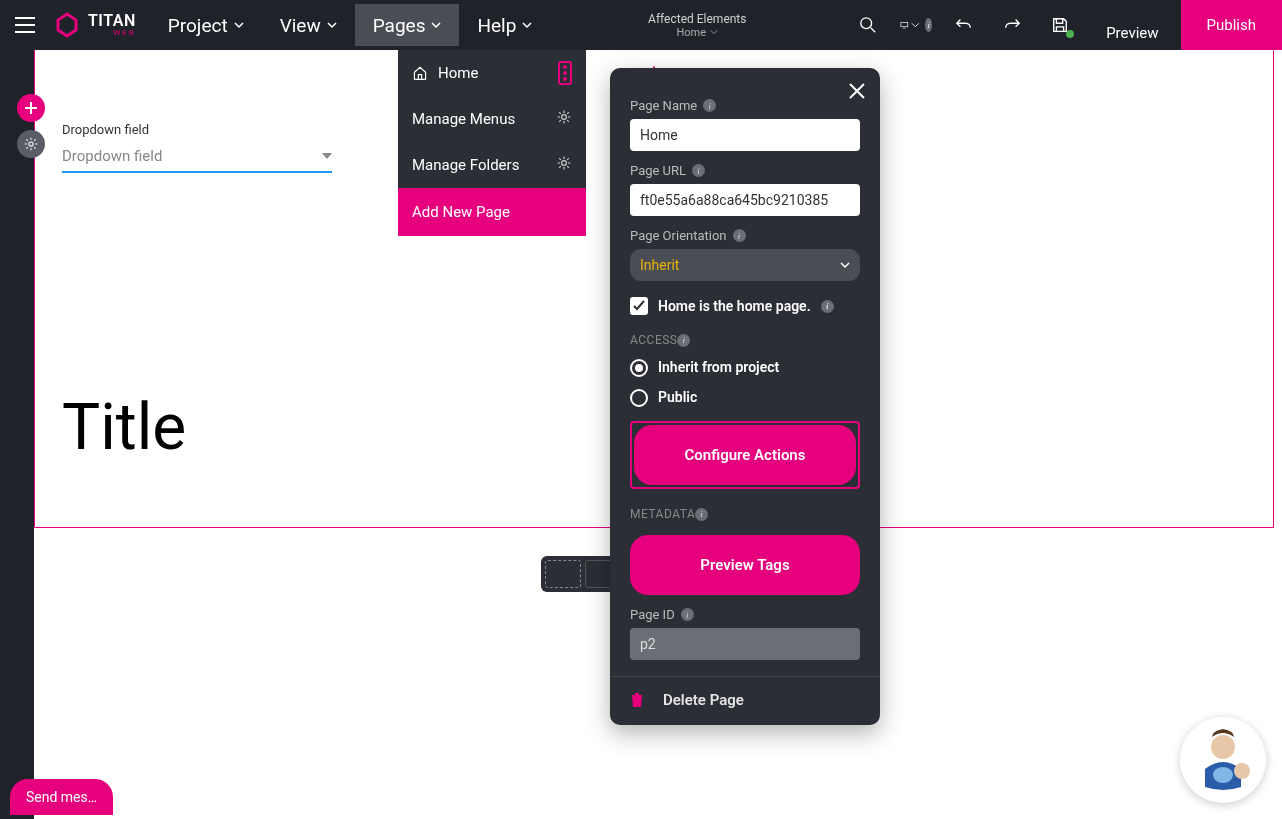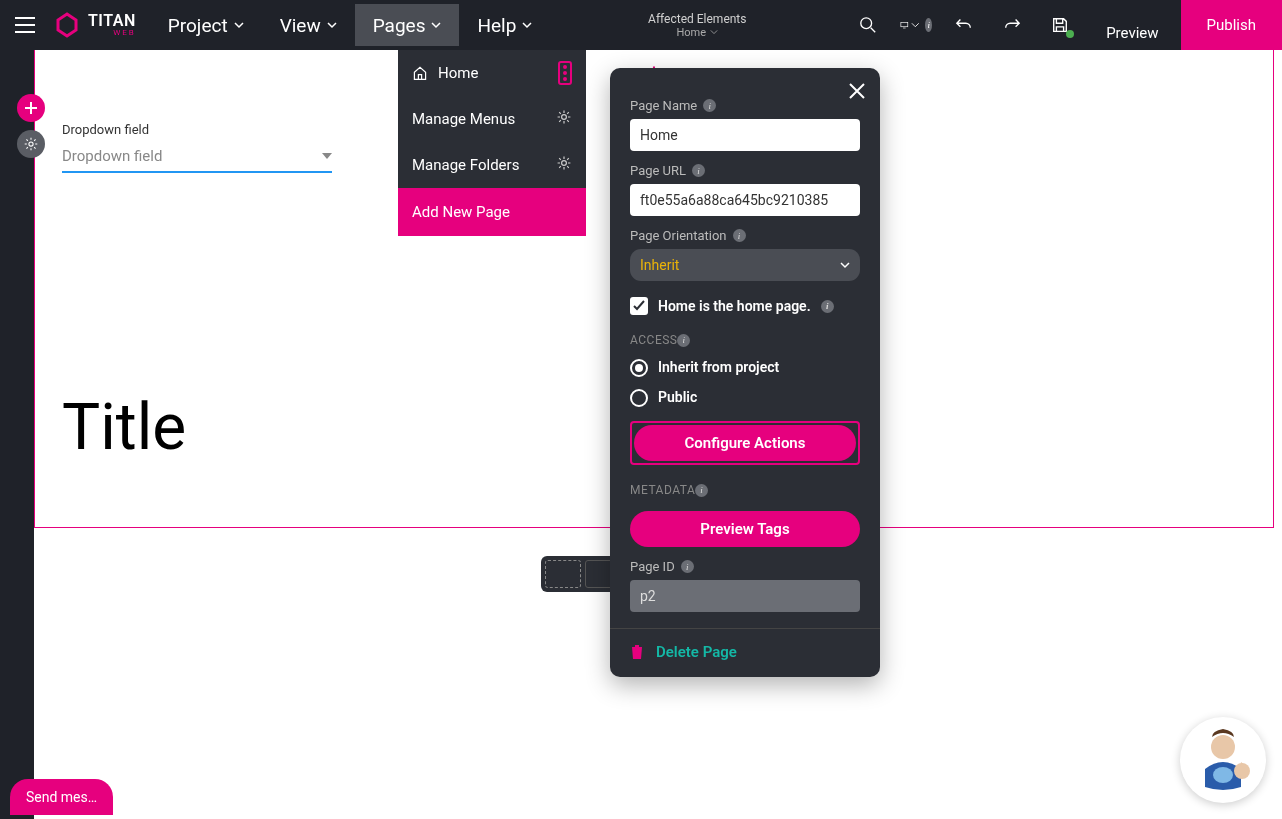--- a/index.html
+++ b/index.html
@@ -65,26 +65,26 @@
 .sp-label:first-of-type { margin-top: 4px; }
 .sp-input { width: 100%; background: #fff; color: #333; border: none; border-radius: 4px; padding: 8px 10px; font-size: 14px; }
 .sp-select { width: 100%; background: #4a4d54; color: #eab308; border: none; border-radius: 11px; padding: 8px 10px; font-size: 14px; display: flex; justify-content: space-between; align-items: center; }
 .sp-check-row { display: flex; align-items: center; gap: 10px; margin-top: 16px; font-size: 14px; font-weight: 600; }
 .sp-check { width: 18px; height: 18px; background: #fff; border-radius: 3px; display: flex; align-items: center; justify-content: center; }
 .sp-check svg { width: 12px; fill: #2b2e35; }
 .sp-section { font-size: 12px; color: #888; letter-spacing: 0.5px; margin-top: 18px; display: flex; align-items: center; }
 .sp-radio-row { display: flex; align-items: flex-start; gap: 10px; margin-top: 12px; font-size: 14px; font-weight: 600;}
 .sp-radio { width: 18px; height: 18px; border: 2px solid #fff; border-radius: 50%; display: flex; align-items: center; justify-content: center; }
 .sp-radio.checked::after { content: ""; width: 8px; height: 8px; background: #fff; border-radius: 50%; }
-.sp-btn { width: 100%; background: #e6007e; color: #fff; border: none; border-radius: 18px; padding: 9px 0; font-size: 15px; font-weight: 600; margin-top: 14px; cursor: pointer; }
+.sp-btn { width: 100%; background: #e6007e; color: #fff; border: none; border-radius: 18px; padding: 21px 0; font-size: 15px; font-weight: 600; margin-top: 14px; cursor: pointer; }
 .sp-btn-wrap { border: 2px solid #e6007e; border-radius: 4px; padding: 2px; margin-top: 14px;}
 .sp-btn-wrap .sp-btn { margin-top: 0; }
 .sp-readonly { width: 100%; background: #6b6e75; color: #ddd; border: none; border-radius: 4px; padding: 8px 10px; font-size: 14px; }
 .sp-hr { border: none; border-top: 1px solid #444; margin: 16px -20px 0; }
-.sp-delete { color: #14b8a6; font-size: 15px; font-weight: 600; display: flex; align-items: center; gap: 12px; margin-top: 14px; cursor: pointer; }
+.sp-delete { color: #e5e5e5; font-size: 15px; font-weight: 600; display: flex; align-items: center; gap: 19px; margin-top: 14px; cursor: pointer; }
 .sp-delete svg { width: 14px; fill: #e6007e; }
 .info-i { background: #6b6e75; color: #ddd; border-radius: 50%; width: 13px; height: 13px; font-size: 9px; display: inline-flex; align-items: center; justify-content: center; font-style: italic; font-family: serif;}
 
 
 .float-tools { position: absolute; left: 541px; top: 556px; background: #2b2e35; border-radius: 6px; display: flex; padding: 4px; gap: 4px; z-index: 15;}
 .float-tools .ft { width: 36px; height: 28px; display: flex; align-items: center; justify-content: center; border: 1px dashed #888; border-radius: 3px;}
 .float-tools .ft:last-child{border-style:solid;border-color:#555;}
 
 
 .send-msg { position: absolute; left: 10px; bottom: 4px; background: #e6007e; color: #fff; border-radius: 18px 18px 0 0; padding: 10px 16px; font-size: 14px; cursor: pointer; max-width:120px; overflow:hidden; white-space:nowrap; text-overflow:ellipsis;}

